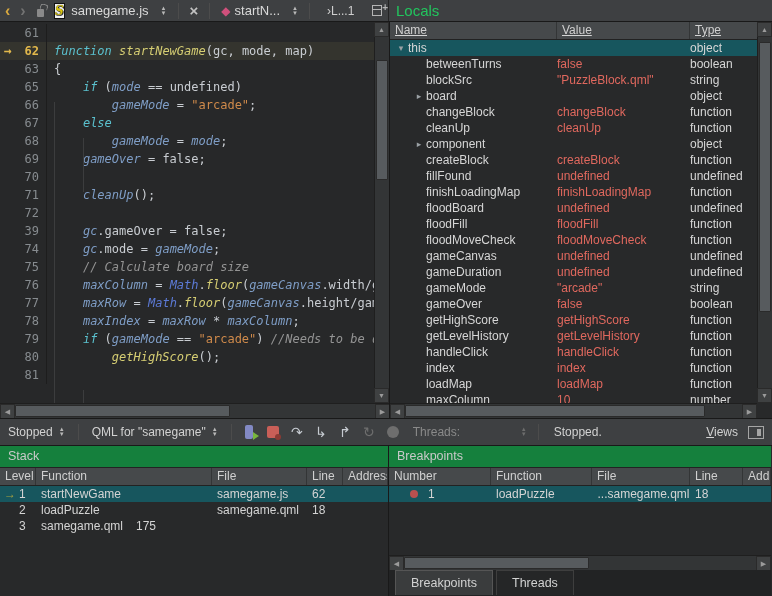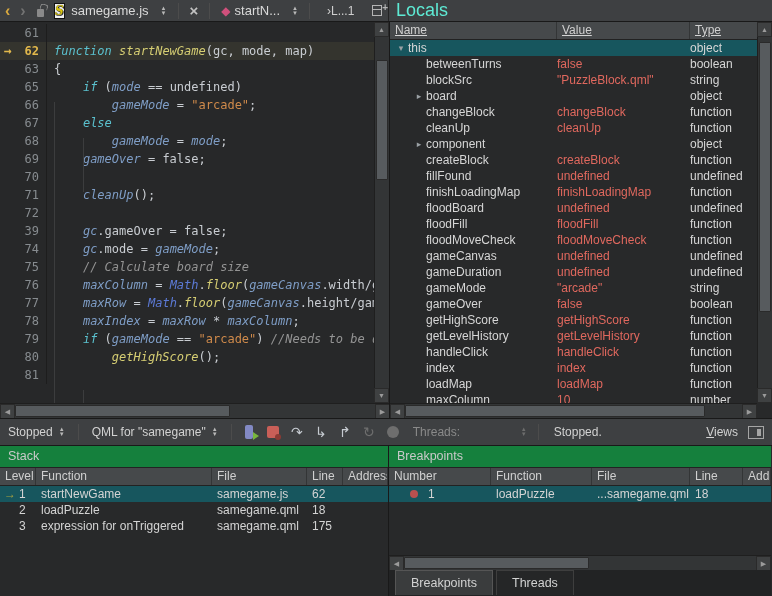--- a/index.html
+++ b/index.html
@@ -4,21 +4,21 @@
 <style>
   * { margin:0; padding:0; box-sizing:border-box; }
   html,body { width:772px; height:596px; overflow:hidden; background:#1c1c1c;
     font-family:"Liberation Sans", sans-serif; -webkit-font-smoothing:antialiased; }
   .app { position:relative; width:772px; height:596px; background:#28292a; color:#d4d4d4; font-size:12px; }
 
   
   .topbar { position:absolute; top:0; left:0; width:772px; height:22px; background:#3e4042;
     border-bottom:1px solid #191919; display:flex; align-items:center; }
   .topbar-left { width:389px; height:100%; display:flex; align-items:center; border-right:1px solid #242424; }
-  .topbar-right { flex:1; height:100%; display:flex; align-items:flex-start; padding-left:7px; color:#5eead4; font-size:18px; }
+  .topbar-right { flex:1; height:100%; display:flex; align-items:center; padding-left:7px; color:#22c55e; font-size:15px; }
   .navchev { font-size:16px; font-weight:bold; line-height:20px; padding:0 5px; }
   .navchev.back { color:#d9a93f; }
   .navchev.fwd { color:#737373; }
   .padlock { position:relative; width:10px; height:8px; background:#8a8a8a; border-radius:1px; margin:4px 6px 0 6px; }
   .padlock:before { content:""; position:absolute; left:0px; top:-5px; width:6px; height:5px;
     border:1.5px solid #8a8a8a; border-bottom:none; border-radius:3px 3px 0 0; transform:translateX(3px) rotate(12deg); }
   .jsicon { width:16px; height:16px; background:#f2f2f2; border:1px solid #111; margin:0 6px 0 4px;
     display:flex; align-items:center; justify-content:center; font-weight:bold; font-size:12px; color:#d9c510;
     text-shadow:0 0 1px #000, 1px 1px 0 #333; font-family:"DejaVu Serif", serif; font-style:italic; }
   .tablabel { color:#dadada; font-size:13px; margin-right:6px; }
@@ -465,42 +465,41 @@
             <span class="lvl-arrow"></span>
             <span class="span" style="width: 22px;">2</span>
             <span class="span" style="width: 176px;">loadPuzzle</span>
             <span class="span" style="width: 95px;">samegame.qml</span>
             <span class="span" style="width: 36px;">18</span>
             <span class="span" style="width: 46px;"></span>
           </div>
           <div class="data-row">
             <span class="lvl-arrow"></span>
             <span class="span" style="width: 22px;">3</span>
-            <span class="span" style="width: 176px;">expression for onTriggered</span>
             <span class="span" style="width: 95px;">samegame.qml</span>
             <span class="span" style="width: 36px;">175</span>
             <span class="span" style="width: 46px;"></span>
           </div>
         </div>
     </div>
 
     <div class="bp-pane">
       <div class="pane-title">Breakpoints</div>
       <div class="grid-header" id="bp-header">
           <span class="span" style="width: 102px;">Number</span>
           <span class="span" style="width: 101px;">Function</span>
           <span class="span" style="width: 98px;">File</span>
           <span class="span" style="width: 53px;">Line</span>
           <span class="span" style="width: 28px; flex: 1 1 0%;">Address</span>
         </div>
       <div id="bp-rows">
           <div class="data-row selected">
             <span class="span" style="width: 102px;"><span class="bp-dot"></span><span class="span">1</span></span>
             <span class="span" style="width: 101px;">loadPuzzle</span>
-            <span class="span" style="width: 98px;">...samegame.qml</span>
+            <span class="span" style="width: 98px; text-align: center;">...samegame.qml</span>
             <span class="span" style="width: 53px;">18</span>
             <span class="span" style="width: 28px;"></span>
           </div>
         </div>
 
       <div class="hscroll" style="left:0; width:382px; bottom:26px;">
         <div class="sb-btn" style="left:0; top:0;">◀</div>
         <div class="sb-thumb" style="left:15px; top:1px; height:12px; width:185px;"></div>
         <div class="sb-btn" style="right:0; top:0;">▶</div>
       </div>

